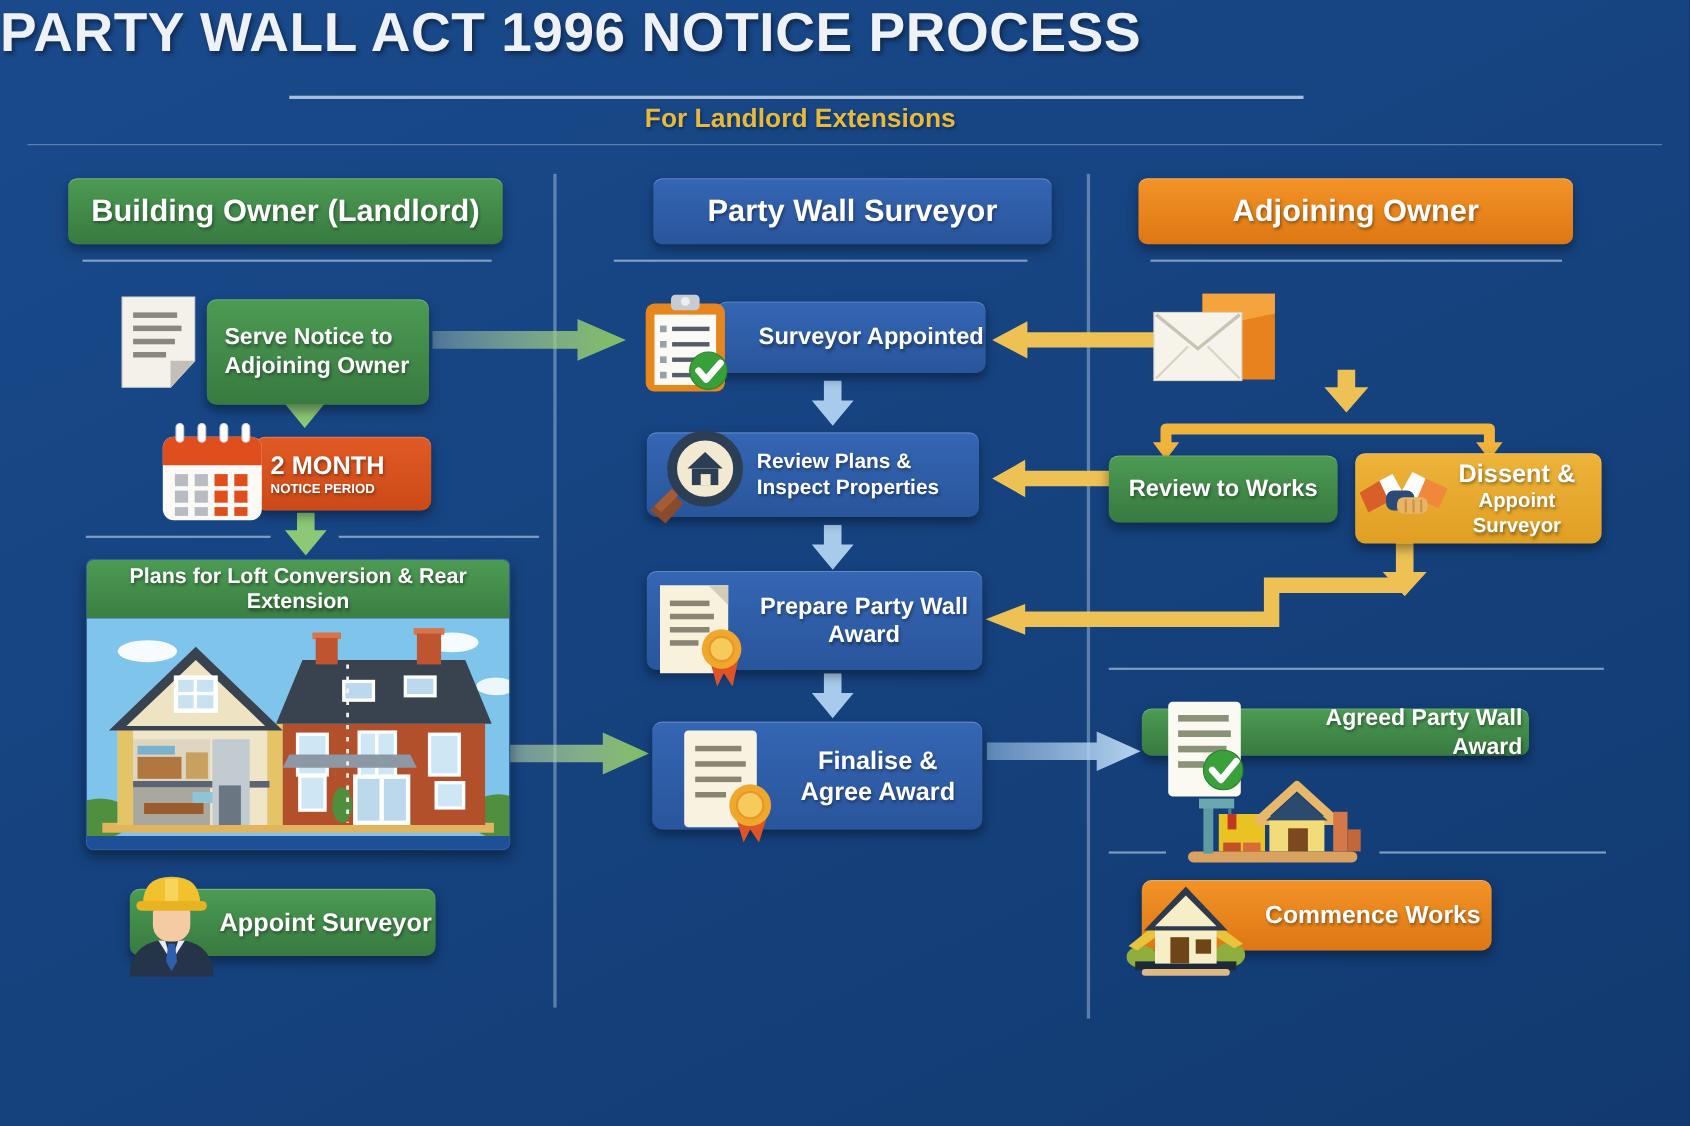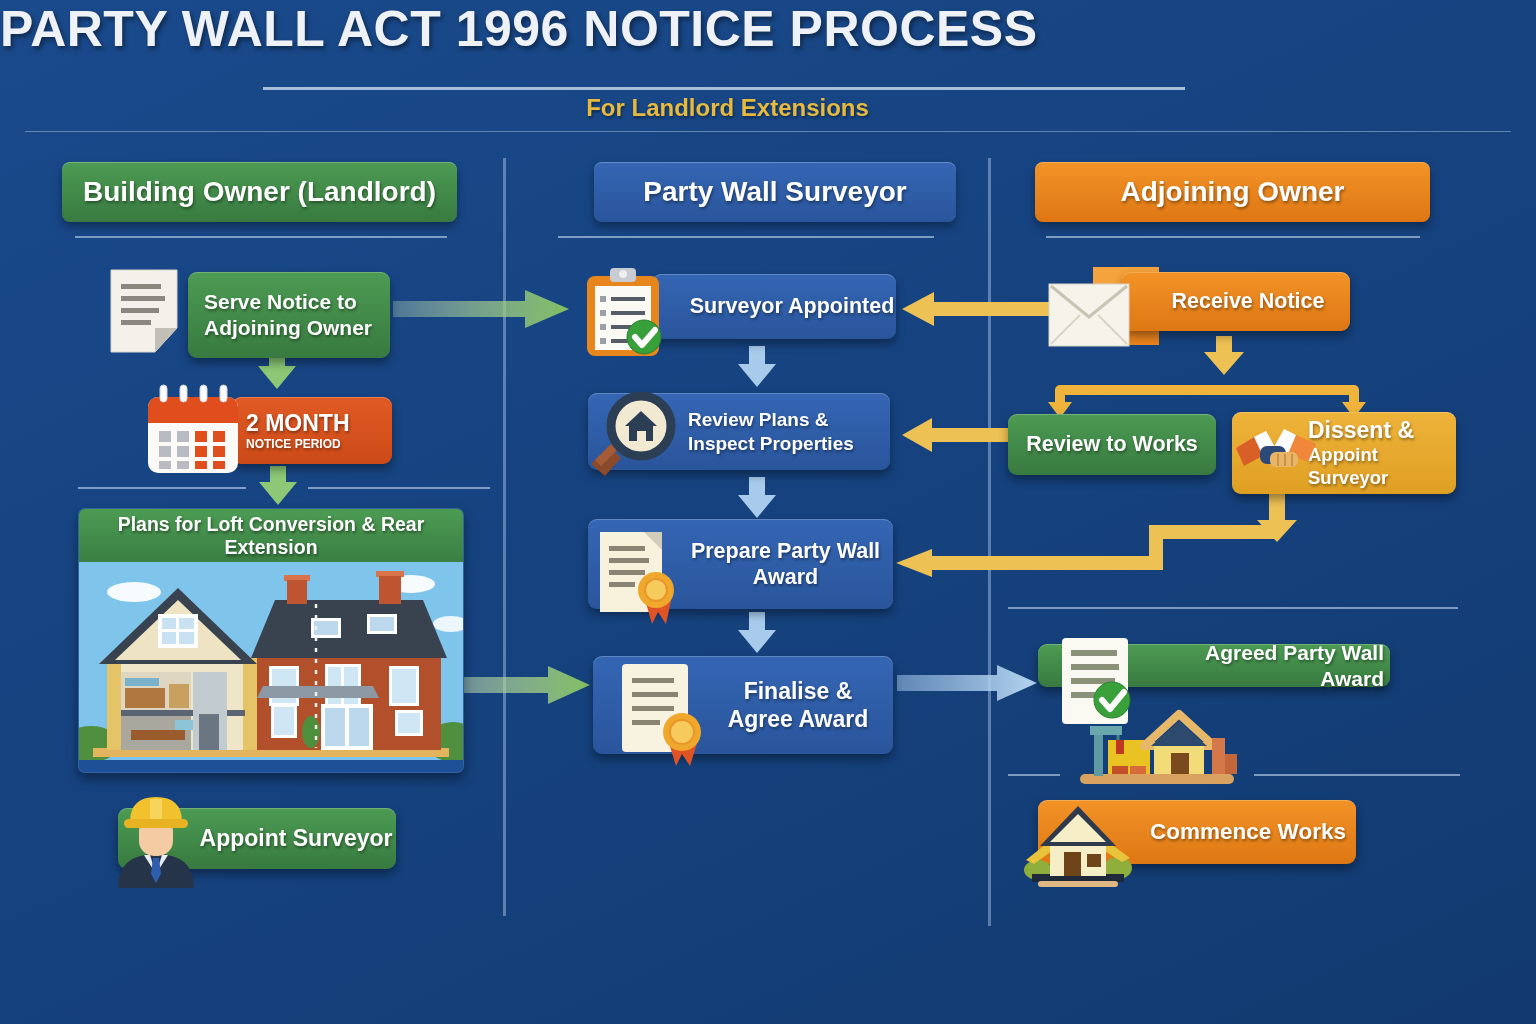--- a/index.html
+++ b/index.html
@@ -138,21 +138,21 @@
   <div class="abs colhead green" style="left:62px;top:162px;width:395px;">
     <span>Building Owner (Landlord)</span>
   </div>
   <div class="abs colhead blue" style="left:546px;top:162px;width:362px;margin-left:48px;">
     <span>Party Wall Surveyor</span>
   </div>
   <div class="abs colhead orange" style="left:1035px;top:162px;width:395px;">
     <span>Adjoining Owner</span>
   </div>
 
-  <div class="abs box green" style="left:188px;top:272px;width:202px;height:86px;padding:6px 8px 6px 16px;font-size:21px;text-align:left;">
+  <div class="abs box green" style="left:188px;top:272px;width:202px;height:96px;padding:6px 8px 6px 16px;font-size:21px;text-align:left;">
     <span>Serve Notice to Adjoining Owner</span>
   </div>
   <svg class="abs" style="left:103px;top:266px;" width="88" height="90" viewBox="0 0 88 90">
     <path d="M8,4 H74 V62 L52,86 H8 Z" fill="#f3f1ea" stroke="#d8d5cb" stroke-width="1"></path>
     <polygon points="74,62 52,86 52,62" fill="#c2c0b6"></polygon>
     <rect x="18" y="18" width="40" height="5" fill="#8a887e"></rect>
     <rect x="18" y="30" width="44" height="5" fill="#8a887e"></rect>
     <rect x="18" y="42" width="38" height="5" fill="#8a887e"></rect>
     <rect x="18" y="54" width="30" height="5" fill="#8a887e"></rect>
   </svg>
@@ -323,35 +323,32 @@
     <rect x="16" y="58" width="28" height="5" fill="#8a8474"></rect>
     <polygon points="52,78 60,104 66,92 74,104 82,78" fill="#e05325"></polygon>
     <circle cx="66" cy="70" r="19" fill="#f0a82c"></circle>
     <circle cx="66" cy="70" r="12" fill="#f7ca5c" stroke="#e8962a" stroke-width="2"></circle>
   </svg>
 
   <svg class="abs" style="left:1093px;top:265px;" width="70" height="82" viewBox="0 0 70 82">
     <rect x="0" y="2" width="66" height="78" fill="#e8821c"></rect>
     <polygon points="0,2 66,2 66,20 0,34" fill="#f5a33c"></polygon>
   </svg>
-  <div class="abs box orange" style="left:1122px;top:272px;width:228px;height:59px;padding-left:24px;font-size:21.5px;align-items:center;">
-    <span>Receive Notice</span>
-  </div>
   <svg class="abs" style="left:1048px;top:283px;" width="82" height="64" viewBox="0 0 82 64">
     <rect x="1" y="1" width="80" height="62" fill="#f5f3ea" stroke="#d8d4c6" stroke-width="1"></rect>
     <polyline points="3,3 41,34 79,3" fill="none" stroke="#c8c4b4" stroke-width="3"></polyline>
     <line x1="3" y1="61" x2="32" y2="32" stroke="#d8d4c6" stroke-width="2"></line>
     <line x1="79" y1="61" x2="50" y2="32" stroke="#d8d4c6" stroke-width="2"></line>
   </svg>
 
   <div class="abs box green" style="left:1008px;top:414px;width:208px;height:61px;align-items:center;font-size:21.5px;">
     <span>Review to Works</span>
   </div>
 
-  <div class="abs box gold" style="left:1232px;top:412px;width:224px;height:82px;padding:4px 6px 4px 76px;">
+  <div class="abs box gold" style="left:1232px;top:412px;width:224px;height:82px;padding:4px 6px 4px 76px;text-align:center;">
     <span style="font-size:23px;">Dissent &amp;</span>
     <span style="font-size:18.5px;">Appoint Surveyor</span>
   </div>
   <svg class="abs" style="left:1236px;top:428px;" width="80" height="58" viewBox="0 0 80 58">
     <polygon points="0,20 20,8 30,26 8,38" fill="#d95f28"></polygon>
     <polygon points="18,9 30,3 40,21 27,28" fill="#ffffff"></polygon>
     <polygon points="80,16 58,6 48,24 72,34" fill="#f0873a"></polygon>
     <polygon points="60,7 48,1 38,19 52,26" fill="#ffffff"></polygon>
     <rect x="24" y="18" width="26" height="18" rx="7" fill="#2c4a78"></rect>
     <rect x="34" y="24" width="28" height="15" rx="6" fill="#e8b465"></rect>

